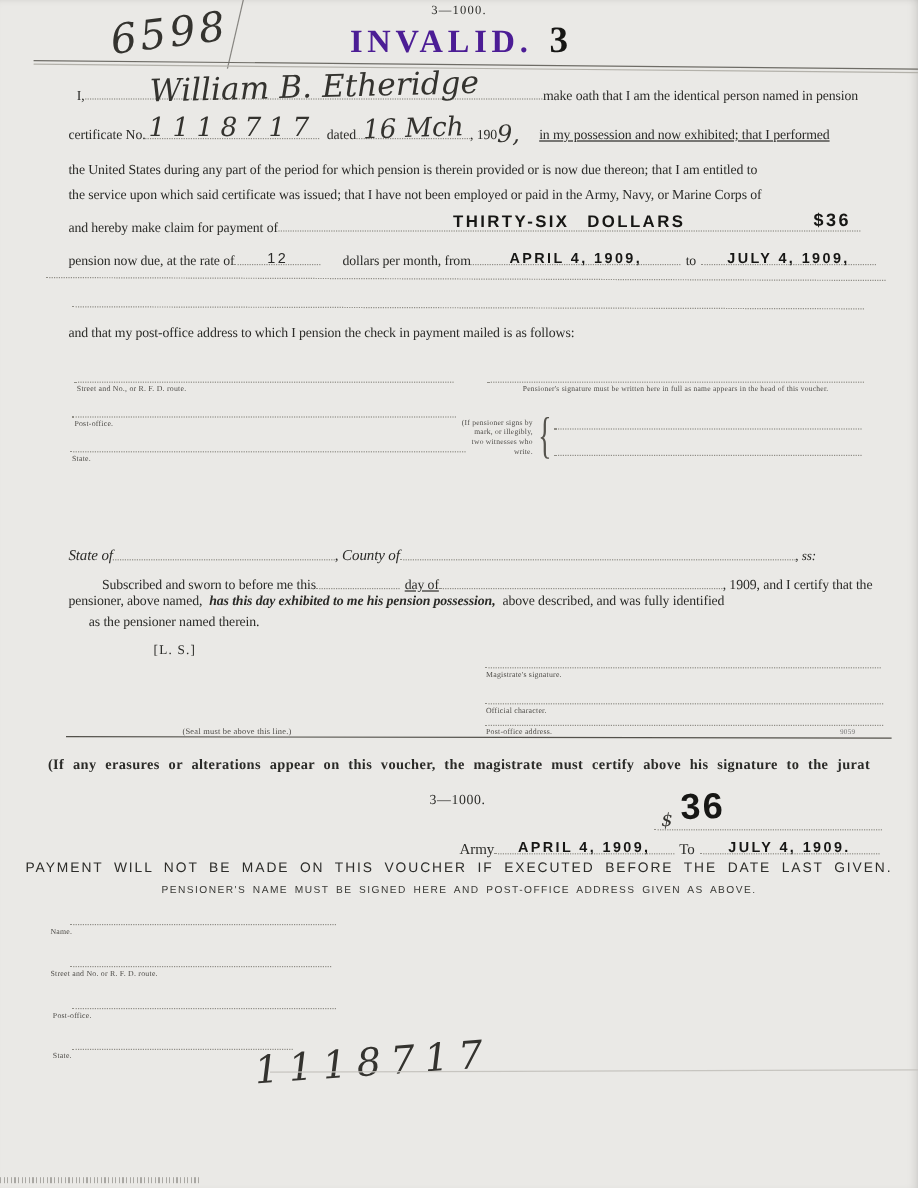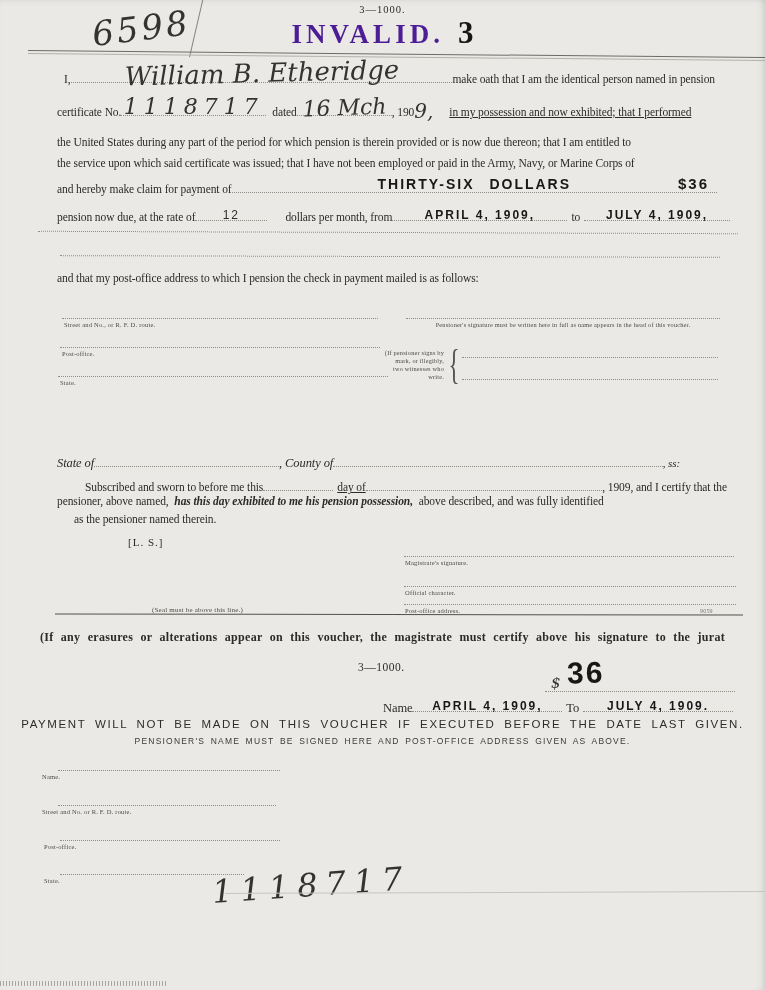--- a/index.html
+++ b/index.html
@@ -152,21 +152,21 @@
 
   <div class="t center" style="top:630px;font-size:12px;font-weight:700;letter-spacing:0.3px;word-spacing:4px;">(If any erasures or alterations appear on this voucher, the magistrate must certify above his signature to the jurat</div>
 
   <div class="t" style="left:358px;top:661px;font-size:11.5px;letter-spacing:0.5px;">3—1000.</div>
 
   <div class="hand" style="position:absolute;left:551px;top:674px;font-size:15px;">$</div>
   <div class="stamp" style="position:absolute;left:567px;top:656px;font-size:30px;letter-spacing:2px;transform:rotate(-1.5deg);">36</div>
   <div class="dotline" style="left:545px;top:691px;width:190px;"></div>
 
   <div class="row" style="left:383px;right:32px;top:697px;">
-    <span class="pt" style="font-size:12.5px;">Name</span>
+    <span class="pt" style="font-size:12.5px;">Army</span>
     <span class="fill">
       <span class="overlay stamp">APRIL 4, 1909,</span>
     </span>
     <span class="pt" style="font-size:12.5px;margin:0 4px;">To</span>
     <span class="fill">
       <span class="overlay stamp">JULY 4, 1909.</span>
     </span>
   </div>
 
   <div class="t center" style="top:718px;font-family:'Liberation Sans',sans-serif;font-size:11.5px;letter-spacing:1.6px;word-spacing:4px;color:#2d2d2a;">PAYMENT WILL NOT BE MADE ON THIS VOUCHER IF EXECUTED BEFORE THE DATE LAST GIVEN.</div>

